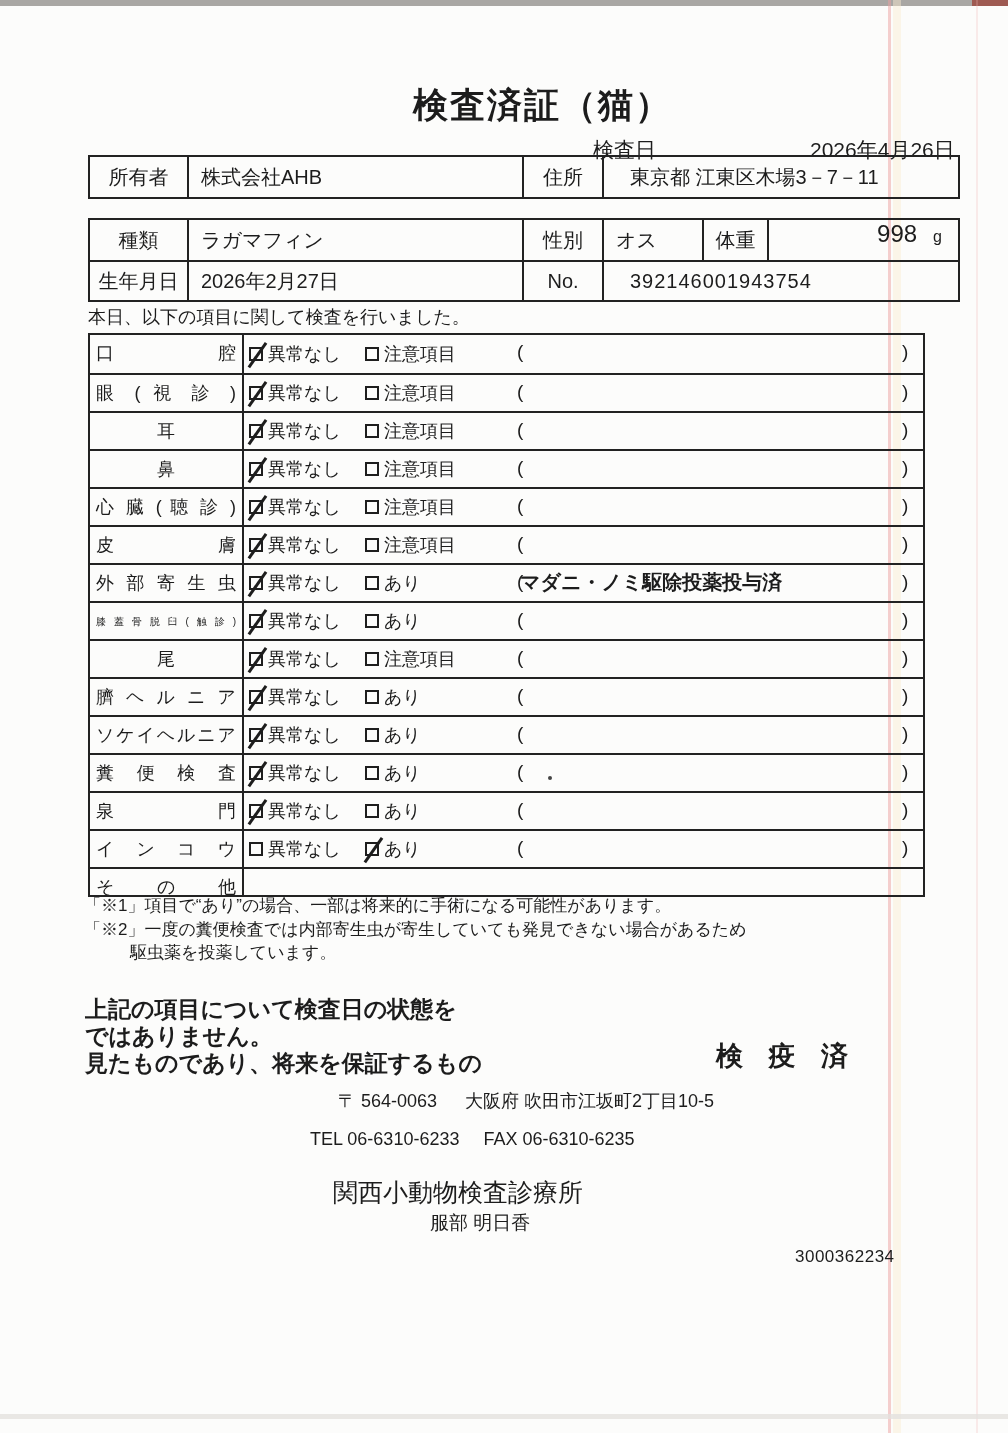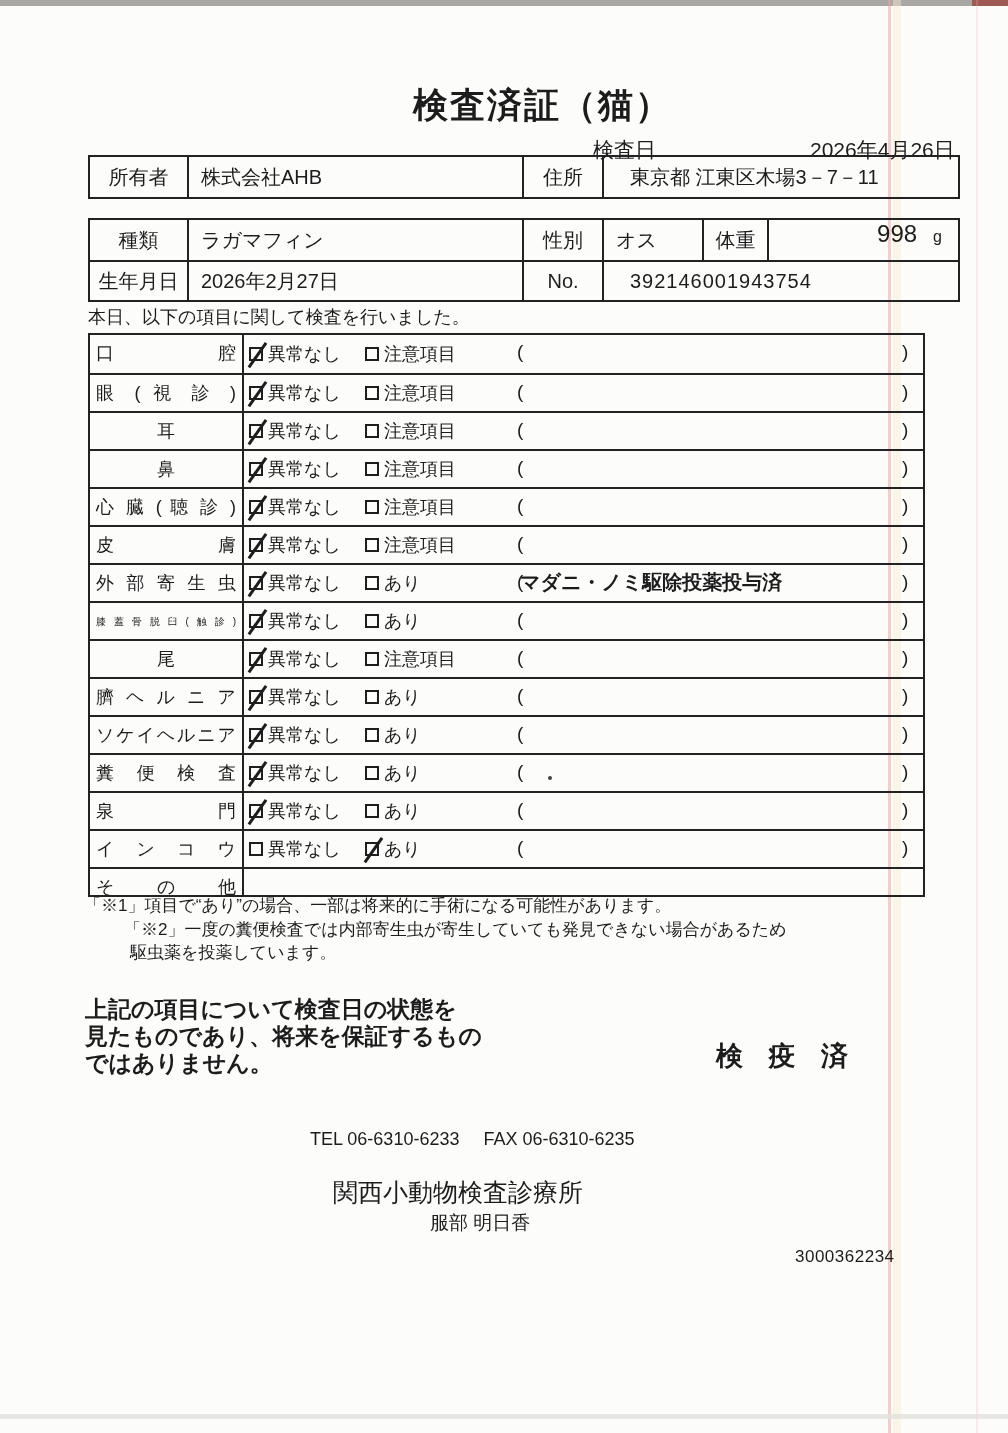--- a/index.html
+++ b/index.html
@@ -76,21 +76,21 @@
     content:"";position:absolute;width:2.5px;height:30px;background:#1d1d1d;
     left:5px;top:-9px;transform:rotate(35deg);
   }
   .paren-open{position:absolute;left:273px;top:6px;font-size:19px;}
   .paren-close{position:absolute;left:658px;top:6px;font-size:19px;}
   .paren-content{position:absolute;left:280px;top:6px;font-size:18px;white-space:nowrap;}
   .crow:nth-child(7) .paren-content{font-weight:700;font-size:20px;top:4px;left:276px;}
   .cnote{position:absolute;left:850px;top:8px;width:60px;font-size:16px;}
   
   .fnote1{position:absolute;left:84px;top:894px;font-size:17px;}
-  .fnote2{position:absolute;left:84px;top:918px;font-size:17px;margin-left:40px;}
+  .fnote2{position:absolute;left:84px;top:918px;font-size:17px;}
   .fnote3{position:absolute;left:130px;top:941px;font-size:17px;}
   
   .disclaimer{position:absolute;left:85px;top:996px;font-size:23px;font-weight:600;line-height:27px;}
   .stamp{position:absolute;left:716px;top:1038px;font-size:27px;font-weight:600;letter-spacing:9px;}
   .postal-line{position:absolute;left:338px;top:1089px;font-size:18px;}
   .postal-line .addr{margin-left:28px;}
   .tel-line{position:absolute;left:310px;top:1129px;font-size:18px;}
   .tel-line .fax{margin-left:24px;}
   .clinic-name{position:absolute;left:333px;top:1176px;font-size:25px;font-weight:500;}
   .vet-name{position:absolute;left:430px;top:1210px;font-size:19px;}
@@ -404,26 +404,29 @@
     </div>
 
   </div>
 
   <div class="fnote1">「※1」項目で“あり”の場合、一部は将来的に手術になる可能性があります。</div>
   <div class="fnote2">「※2」一度の糞便検査では内部寄生虫が寄生していても発見できない場合があるため</div>
   <div class="fnote3">駆虫薬を投薬しています。</div>
 
   <div class="disclaimer">
     <div>上記の項目について検査日の状態を</div>
+    <div>ではありません。</div>
     <div>見たものであり、将来を保証するもの</div>
-    <div>ではありません。</div>
   </div>
 
   <div class="stamp">検 疫 済</div>
 
+  <div class="postal-line">
+    <span>〒 564-0063</span><span class="addr">大阪府 吹田市江坂町2丁目10-5</span>
+  </div>
   <div class="tel-line">
     <span>TEL 06-6310-6233</span><span class="fax">FAX 06-6310-6235</span>
   </div>
   <div class="clinic-name">関西小動物検査診療所</div>
   <div class="vet-name">服部 明日香</div>
   <div class="serial">3000362234</div>
 
 </div>
 
 </body></html>

